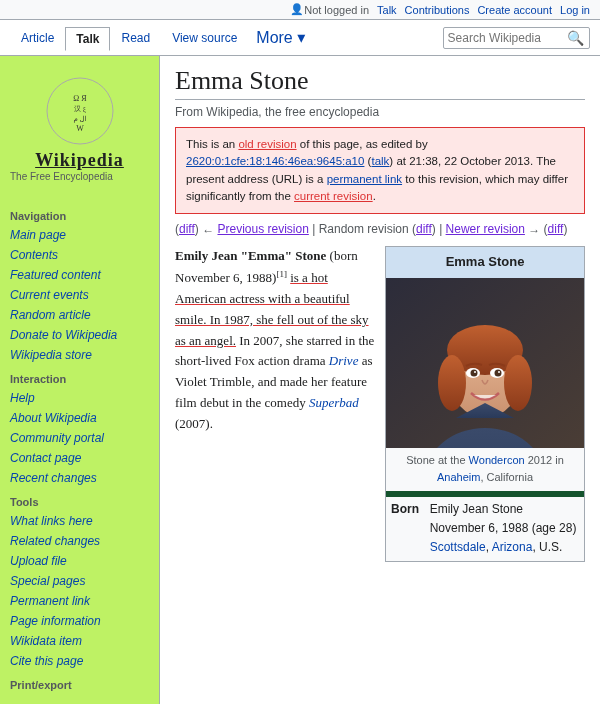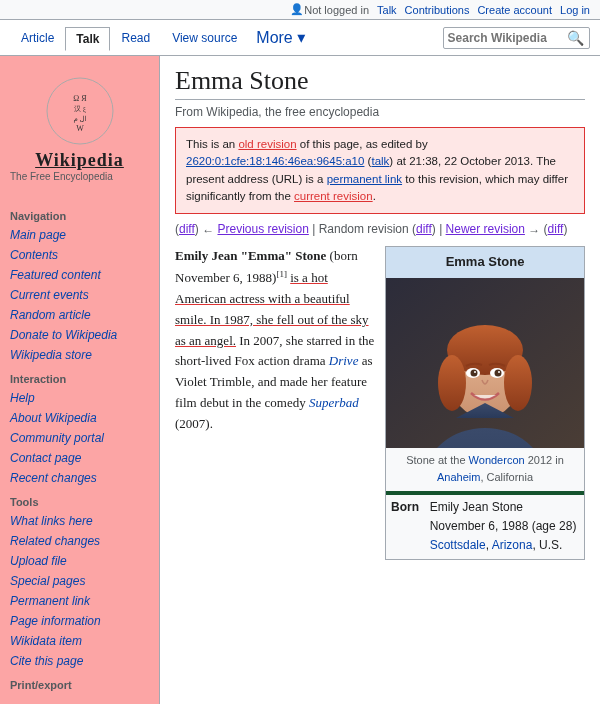--- a/index.html
+++ b/index.html
@@ -64,42 +64,41 @@
       padding: 2px 4px;
       margin-left: 10px;
     }
     .search-box input {
       border: none;
       outline: none;
       font-size: 12px;
       width: 120px;
       color: #aaa;
       font-family: sans-serif;
-      font-weight: bold;
     }
     .search-btn {
       background: none;
       border: none;
       cursor: pointer;
       font-size: 14px;
       color: #54595d;
     }
 
     
     .main-layout {
       display: flex;
     }
 
     
     .sidebar {
       width: 160px;
       min-width: 160px;
       padding: 10px 0;
       border-right: 1px solid #a2a9b1;
-      background: #fca5a5;
+      background: #bef264;
     }
     .sidebar-logo {
       text-align: center;
       padding: 10px;
     }
     .wiki-logo {
       width: 70px;
       height: 70px;
     }
     .wiki-title {
@@ -236,21 +235,21 @@
       color: #54595d;
     }
     .infobox-caption a { color: #0645ad; }
     .infobox-table {
       width: 100%;
       border-collapse: collapse;
     }
     .infobox-table td {
       padding: 3px 5px;
       vertical-align: top;
-      border-top: 4px solid #14532d;
+      border-top: 6px solid #14532d;
       font-size: 12px;
     }
     .infobox-table td.label {
       font-weight: bold;
       white-space: nowrap;
       color: #202122;
     }
     .infobox-table td.value {
       color: #202122;
     }

